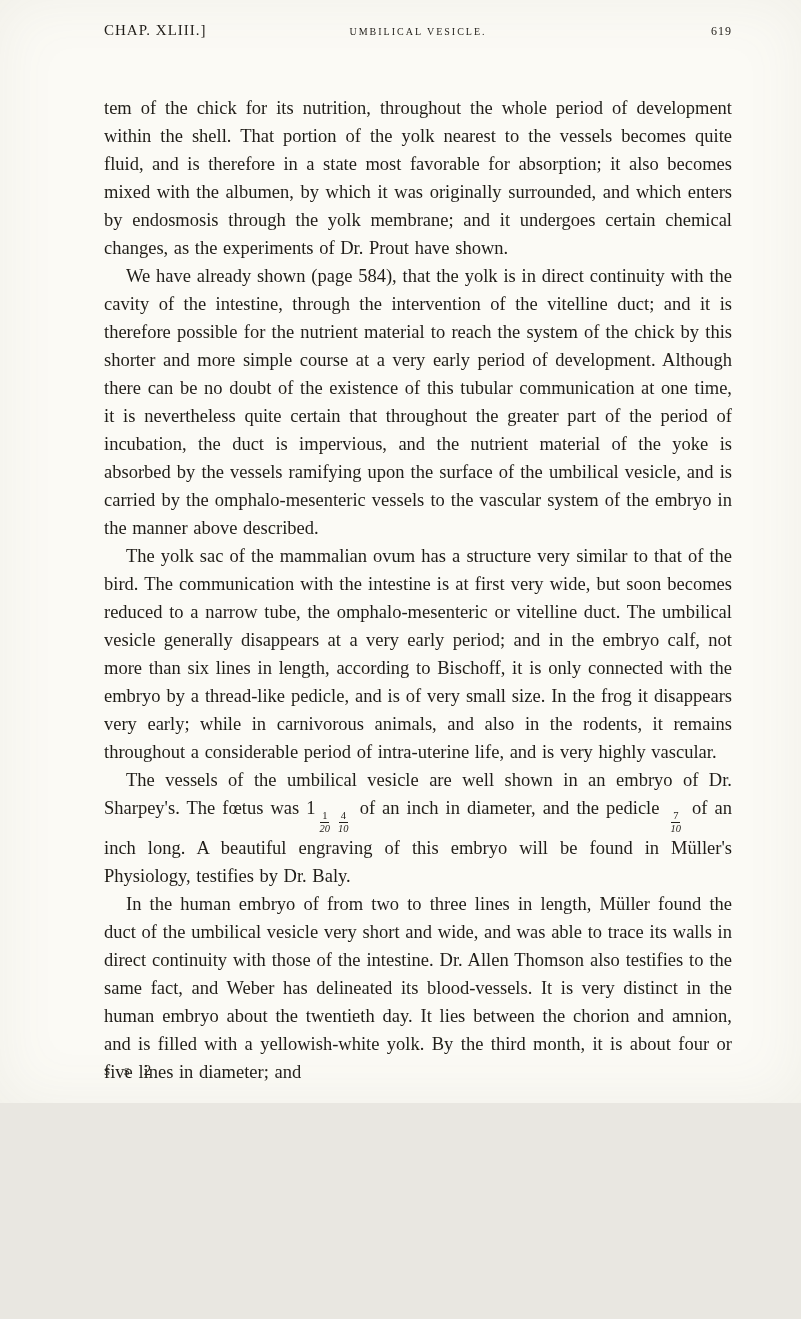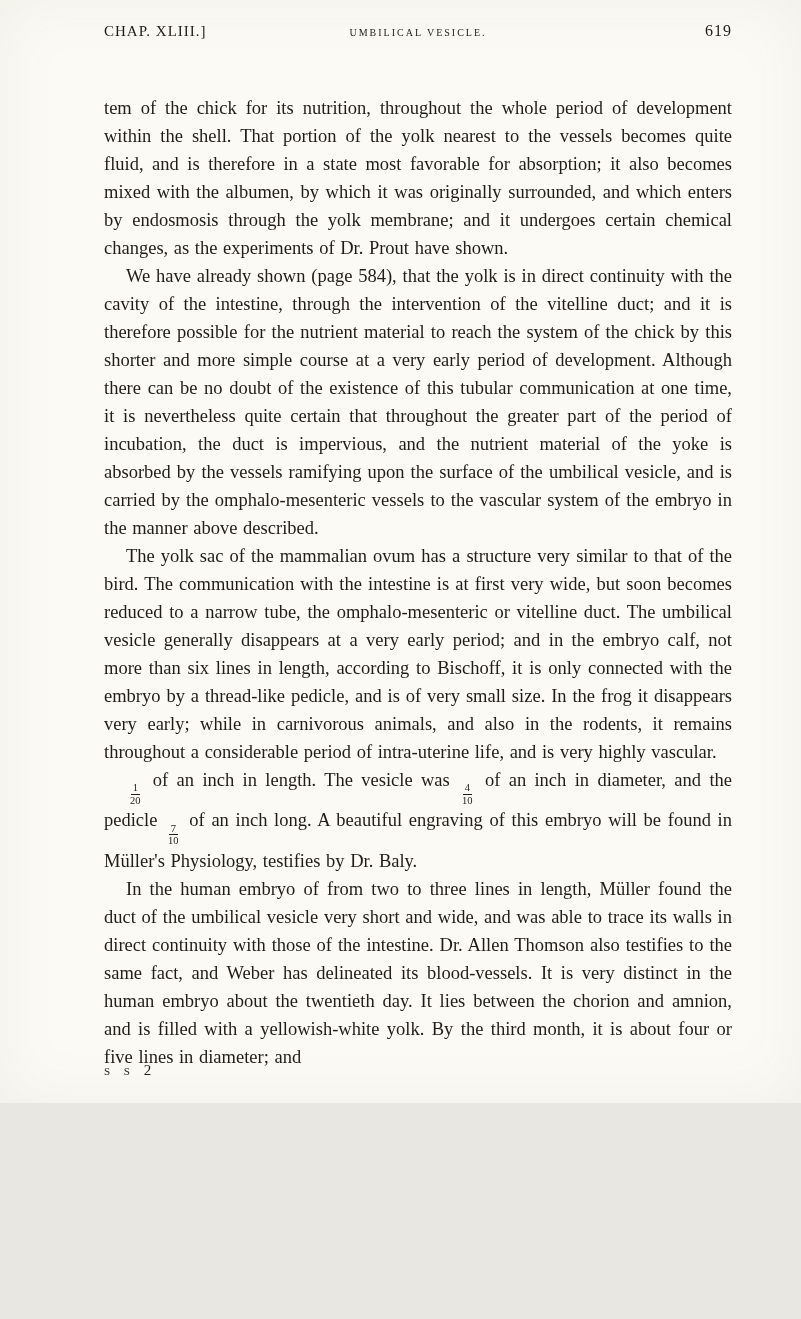--- a/index.html
+++ b/index.html
@@ -34,21 +34,21 @@
     letter-spacing: 1px;
     font-variant: small-caps;
   }
   .running-header .title {
     justify-self: center;
     letter-spacing: 2px;
     font-size: 10px;
   }
   .running-header .pagenum {
     justify-self: end;
-    font-size: 16px;
+    font-size: 12px;
     letter-spacing: 1px;
   }
   .body-text {
     position: absolute;
     top: 94px;
     left: 104px;
     width: 628px;
     font-size: 18.5px;
     line-height: 28px;
     text-align: justify;
@@ -71,20 +71,21 @@
     line-height: 1.1;
     margin: 0 2px;
     text-indent: 0;
   }
   .frac .num {
     border-bottom: 1px solid #201d18;
     padding: 0 2px;
   }
   .frac .den {
     padding: 0 2px;
+    font-style: italic;
   }
   .signature {
     position: absolute;
     bottom: 24px;
     left: 104px;
     width: 628px;
     text-align: left;
     font-size: 15px;
     letter-spacing: 5px;
     font-variant: small-caps;
@@ -98,24 +99,24 @@
   <div class="running-header">
     <span class="chap">CHAP. XLIII.]</span>
     <span class="title">UMBILICAL VESICLE.</span>
     <span class="pagenum">619</span>
   </div>
 
   <div class="body-text" id="paragraphs">
       <p class=""><span>tem of the chick for its nutrition, throughout the whole period of development within the shell. That portion of the yolk nearest to the vessels becomes quite fluid, and is therefore in a state most favorable for absorption; it also becomes mixed with the albumen, by which it was originally surrounded, and which enters by endosmosis through the yolk membrane; and it undergoes certain chemical changes, as the experiments of Dr. Prout have shown.</span></p>
       <p class="indent"><span>We have already shown (page 584), that the yolk is in direct continuity with the cavity of the intestine, through the intervention of the vitelline duct; and it is therefore possible for the nutrient material to reach the system of the chick by this shorter and more simple course at a very early period of development. Although there can be no doubt of the existence of this tubular communication at one time, it is nevertheless quite certain that throughout the greater part of the period of incubation, the duct is impervious, and the nutrient material of the yoke is absorbed by the vessels ramifying upon the surface of the umbilical vesicle, and is carried by the omphalo-mesenteric vessels to the vascular system of the embryo in the manner above described.</span></p>
       <p class="indent"><span>The yolk sac of the </span><span class="italic">mammalian ovum</span><span> has a structure very similar to that of the bird. The communication with the intestine is at first very wide, but soon becomes reduced to a narrow tube, the </span><span class="italic">omphalo-mesenteric</span><span> or </span><span class="italic">vitelline duct</span><span>. The umbilical vesicle generally disappears at a very early period; and in the embryo calf, not more than six lines in length, according to Bischoff, it is only connected with the embryo by a thread-like pedicle, and is of very small size. In the frog it disappears very early; while in carnivorous animals, and also in the rodents, it remains throughout a considerable period of intra-uterine life, and is very highly vascular.</span></p>
-      <p class="indent"><span class="frac">
+      <p class="indent"><span>The vessels of the umbilical vesicle are well shown in an embryo of Dr. Sharpey's. The fœtus was 1</span><span class="frac">
           <span class="num">1</span>
           <span class="den">20</span>
-        </span><span> of an inch in length. The vesicle was </span><span class="frac">
+        </span><span class="frac">
           <span class="num">4</span>
           <span class="den">10</span>
         </span><span> of an inch in diameter, and the pedicle </span><span class="frac">
           <span class="num">7</span>
           <span class="den">10</span>
         </span><span> of an inch long. A beautiful engraving of this embryo will be found in Müller's </span><span class="italic">Physiology</span><span>, testifies by Dr. Baly.</span></p>
       <p class="indent"><span>In the human embryo of from two to three lines in length, Müller found the duct of the umbilical vesicle very short and wide, and was able to trace its walls in direct continuity with those of the intestine. Dr. Allen Thomson also testifies to the same fact, and Weber has delineated its blood-vessels. It is very distinct in the human embryo about the twentieth day. It lies between the chorion and amnion, and is filled with a yellowish-white yolk. By the third month, it is about four or five lines in diameter; and</span></p>
     </div>
 
   <div class="signature">s s 2</div>

